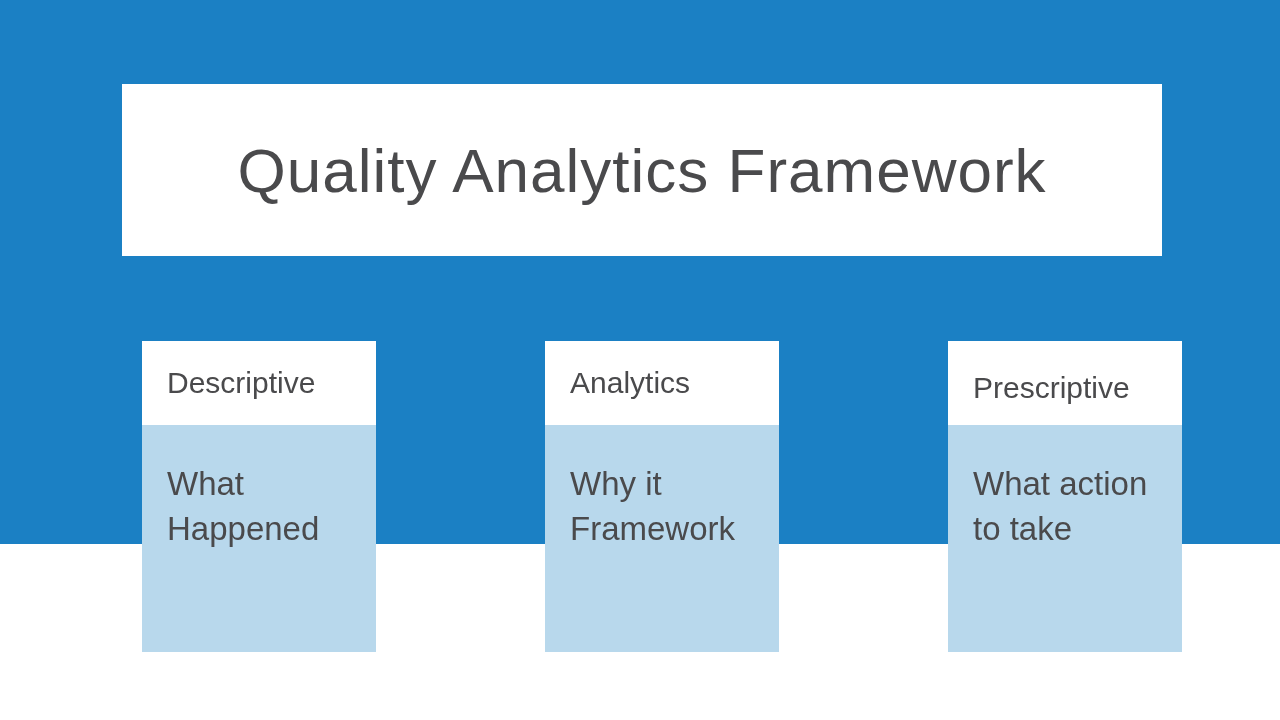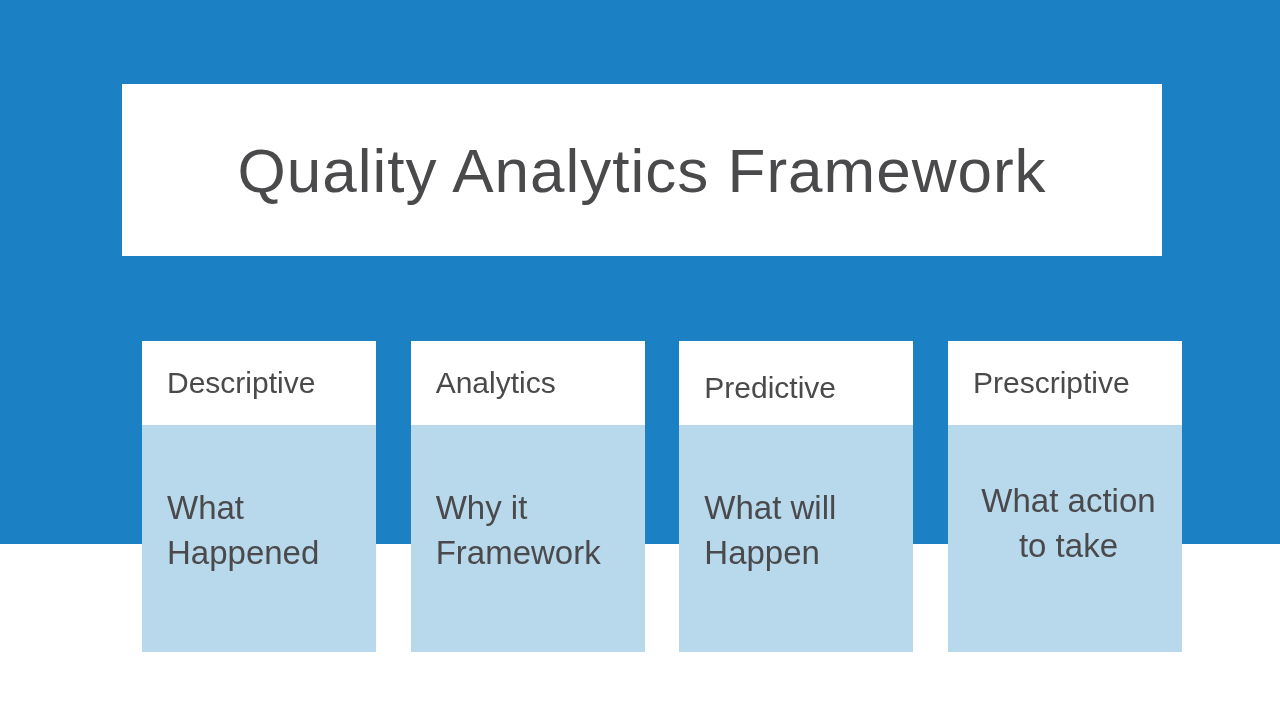--- a/index.html
+++ b/index.html
@@ -57,21 +57,21 @@
     align-items: center;
     padding-left: 25px;
     box-sizing: border-box;
     font-size: 30px;
     font-weight: 400;
     color: var(--text, #4A4A4C);
   }
   .col-body {
     flex: 1;
     background: var(--column-body, #B8D8EC);
-    padding: 60px 18px 0 25px;
+    padding: 36px 18px 0 25px;
     box-sizing: border-box;
     font-size: 33px;
     line-height: 45px;
     font-weight: 400;
     color: var(--text, #4A4A4C);
     white-space: pre-line;
   }
   
   .column:nth-child(3) .col-header { padding-top: 9px; }
   .column:nth-child(4) .col-body   { padding-top: 53px; text-align: center; }
@@ -92,25 +92,20 @@
       <div class="col-body">What
 Happened</div>
     </div>
 
     <div class="column">
       <div class="col-header">Analytics</div>
       <div class="col-body">Why it
 Framework</div>
     </div>
 
-    <div class="column">
-      <div class="col-header">Predictive</div>
-      <div class="col-body">What will
-Happen</div>
-    </div>
 
     <div class="column">
       <div class="col-header">Prescriptive</div>
       <div class="col-body">What action
 to take</div>
     </div>
 
   </div>
 </div>
 

